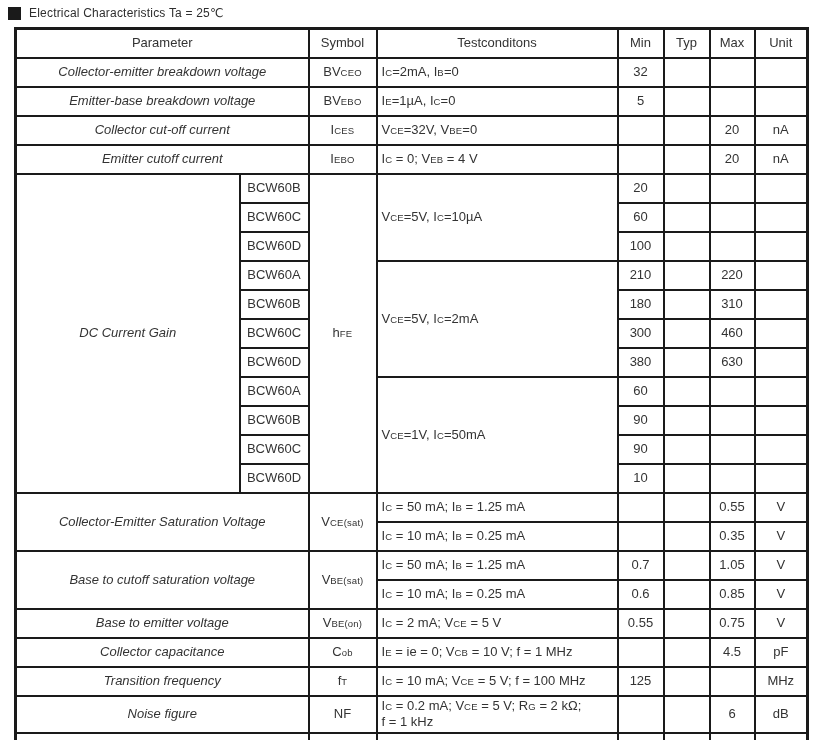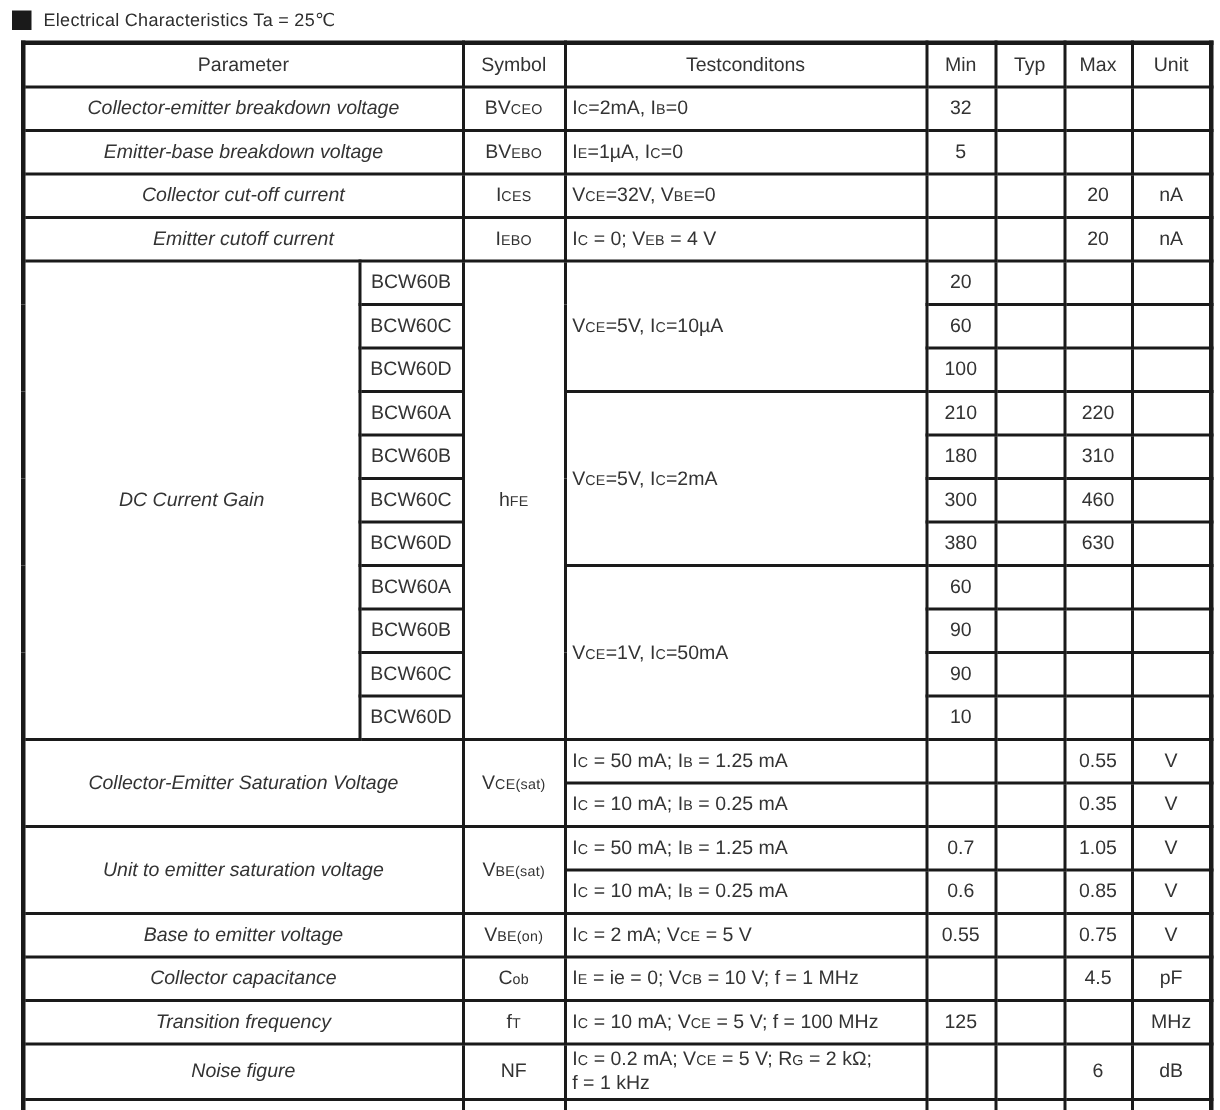--- a/index.html
+++ b/index.html
@@ -202,21 +202,21 @@
         <td class="v">V</td>
       </tr>
       <tr>
         <td class="c">I<span class="sb">C</span> = 10 mA; I<span class="sb">B</span> = 0.25 mA</td>
         <td class="v"></td>
         <td class="v"></td>
         <td class="v">0.35</td>
         <td class="v">V</td>
       </tr>
       <tr>
-        <td class="p" colspan="2" rowspan="2">Unit to emitter saturation voltage</td>
+        <td class="p" colspan="2" rowspan="2">Base to cutoff saturation voltage</td>
         <td class="s" rowspan="2">V<span class="sb">BE(sat)</span></td>
         <td class="c">I<span class="sb">C</span> = 50 mA; I<span class="sb">B</span> = 1.25 mA</td>
         <td class="v">0.7</td>
         <td class="v"></td>
         <td class="v">1.05</td>
         <td class="v">V</td>
       </tr>
       <tr>
         <td class="c">I<span class="sb">C</span> = 10 mA; I<span class="sb">B</span> = 0.25 mA</td>
         <td class="v">0.6</td>

